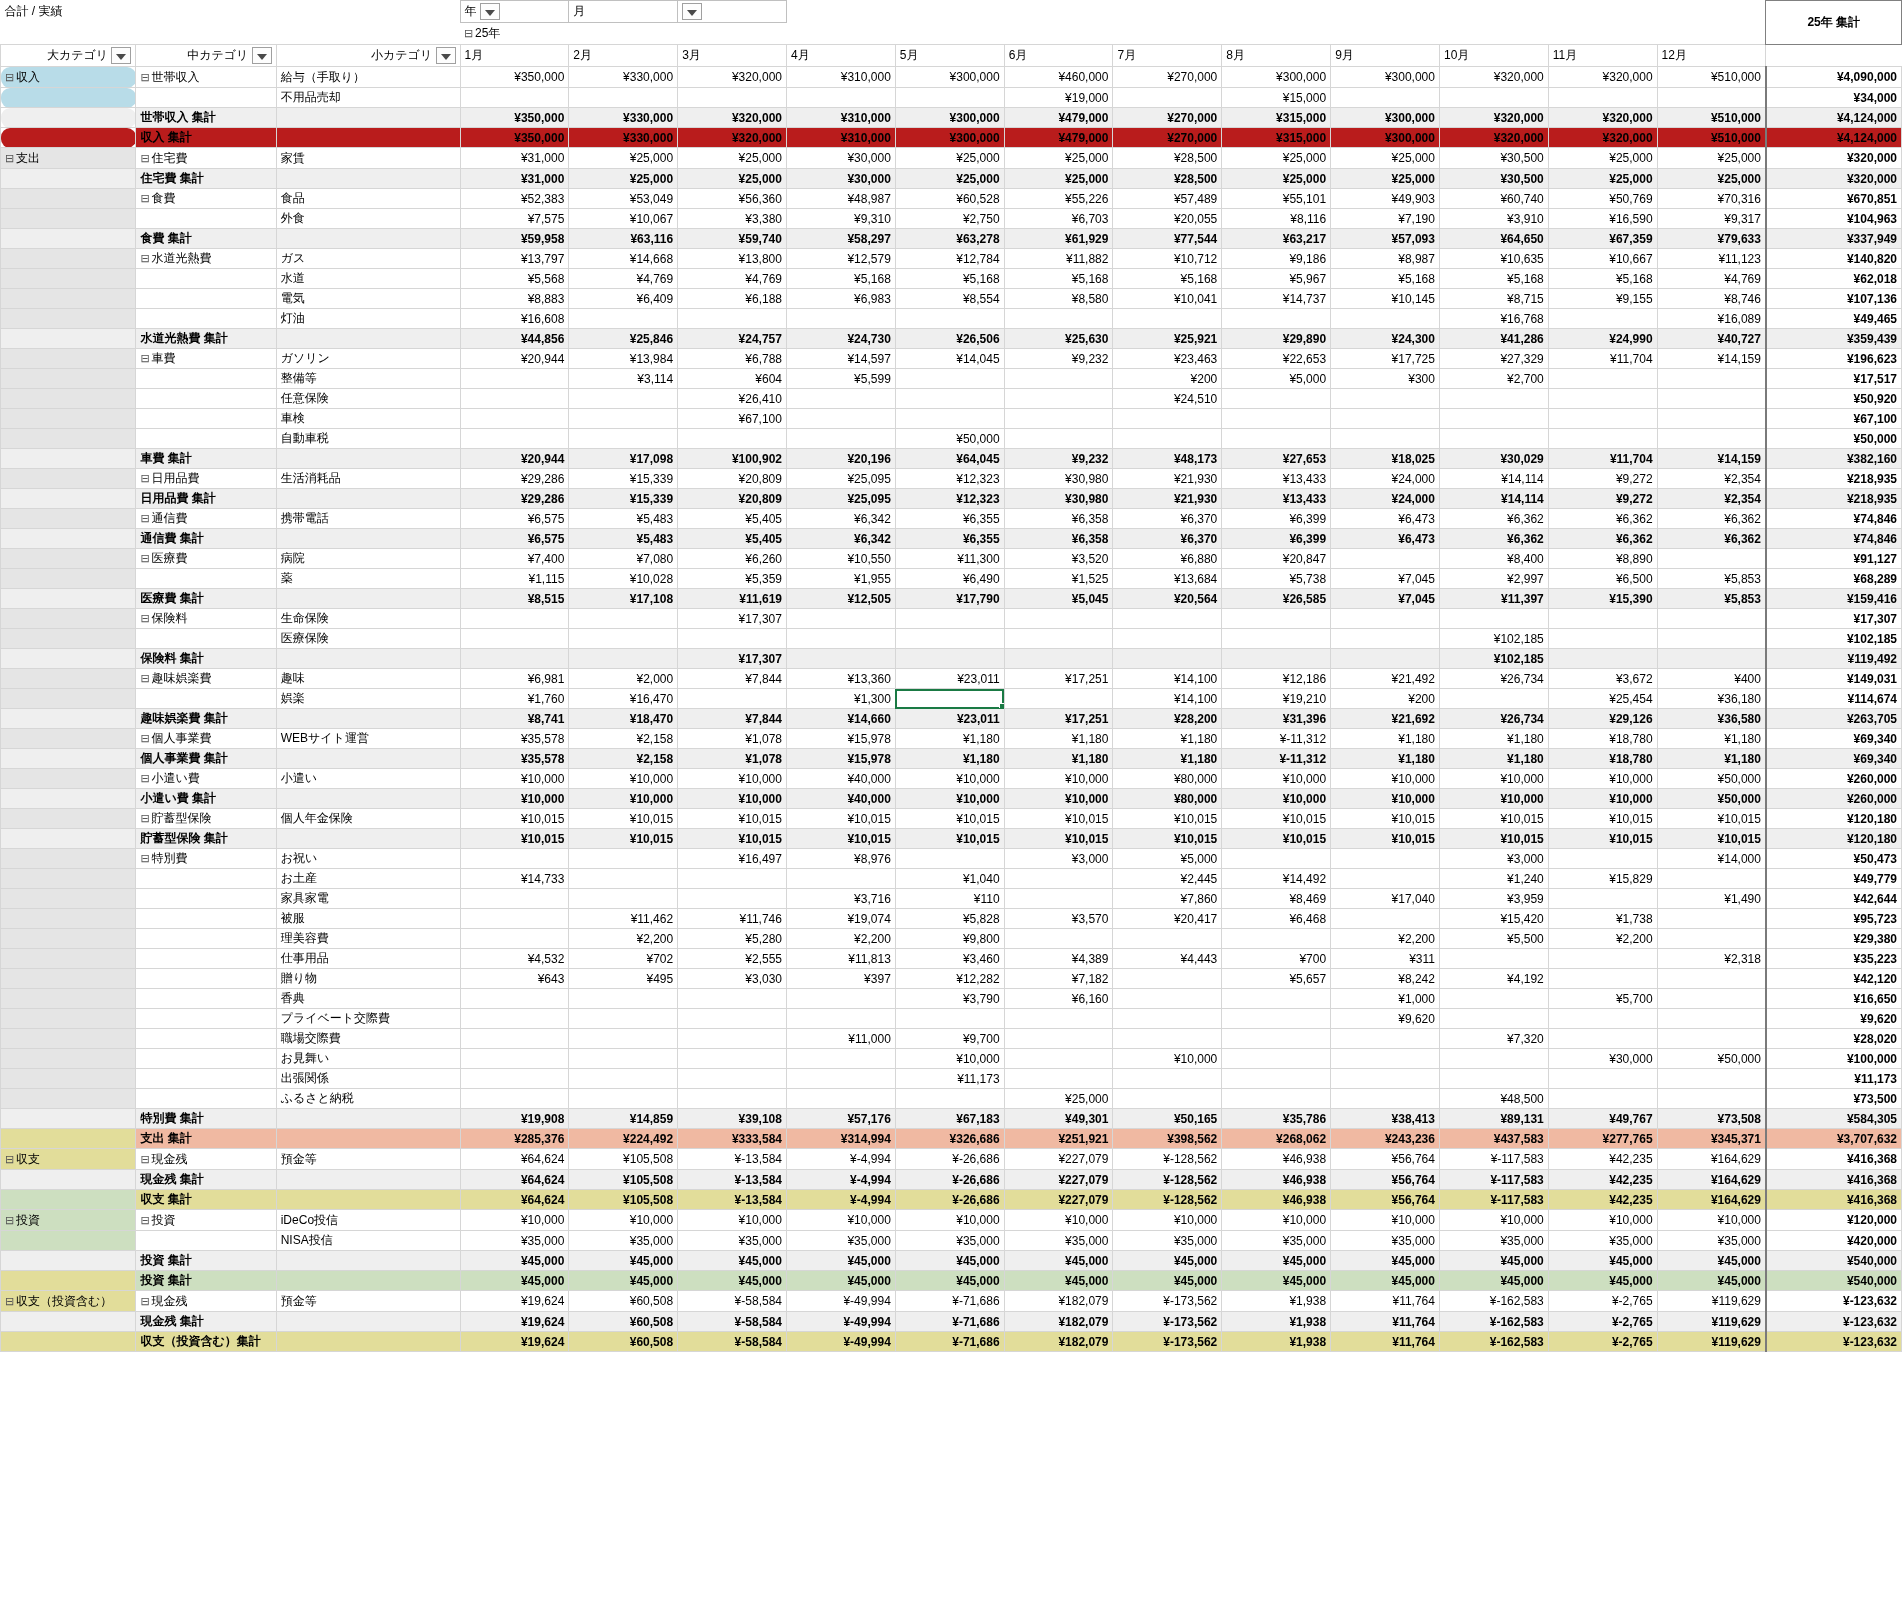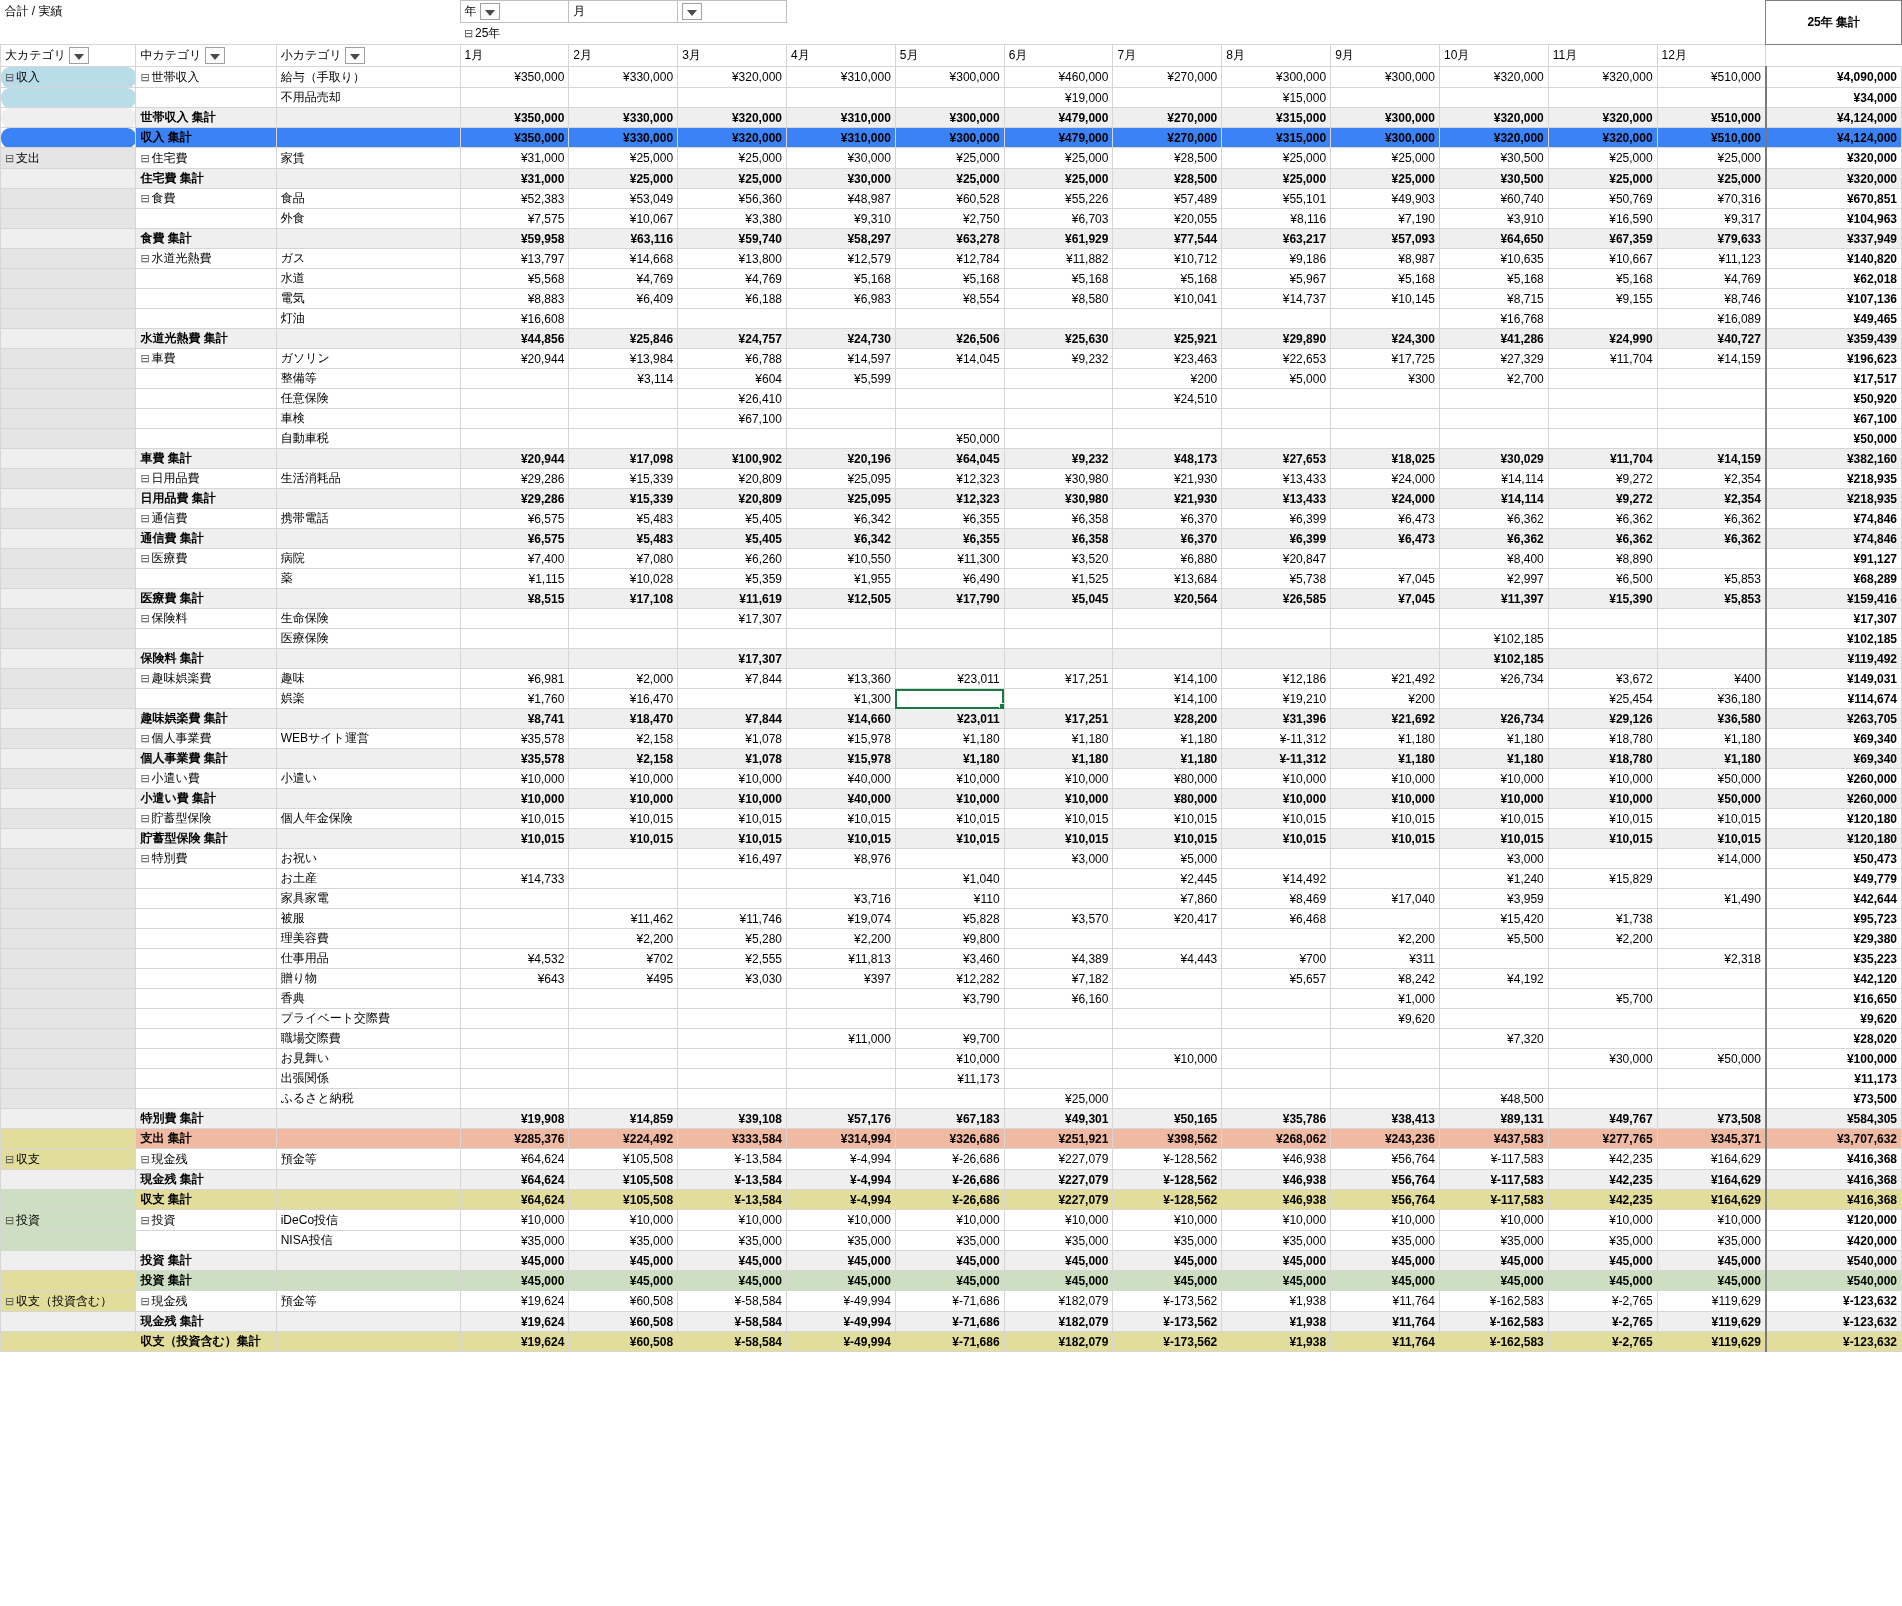--- a/index.html
+++ b/index.html
@@ -58,26 +58,27 @@
   .fieldcell {
     border: 1px solid #c0c0c0 !important;
     background: #ffffff;
   }
 
   .colhdr td {
     background: #ffffff;
     font-weight: normal;
     border: 1px solid #d6d6d6;
     height: 22px;
+    text-align: right;
   }
   .colhdr .monthcell { text-align: left; padding-left: 4px; }
 
   
   .c-income { background: #b8dce8; border-radius: 9px; }
-  .c-incomeband { background: #3b82f6; }
+  .c-incomeband { background: #b91c1c; }
   .c-expense { background: #e5e5e5; }
   .c-expenseband { background: #f0b9a2; }
   .c-balance { background: #e2dd9a; margin-left: 32px; }
   .c-balanceband { background: #e2dd9a; margin-top: 16px; }
   .c-invest { background: #cddfc0; }
   .c-investband { background: #cddfc0; }
   .c-balinc { background: #e2dd9a; }
 
   .bigcat {
     vertical-align: top;

